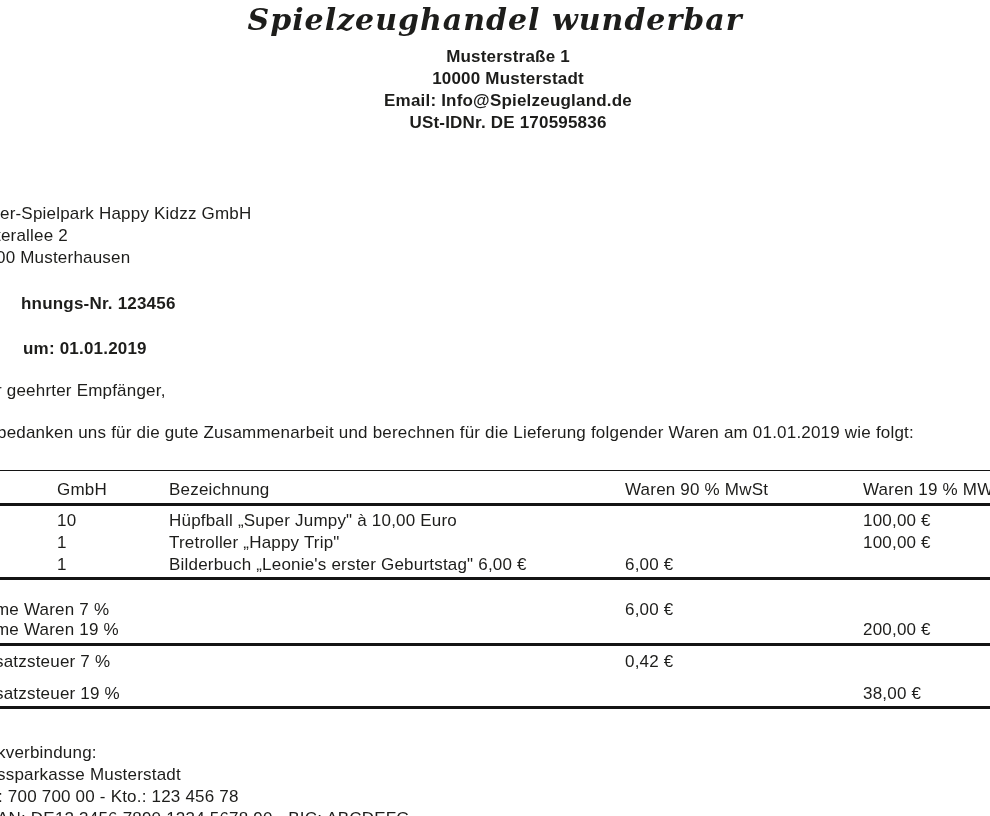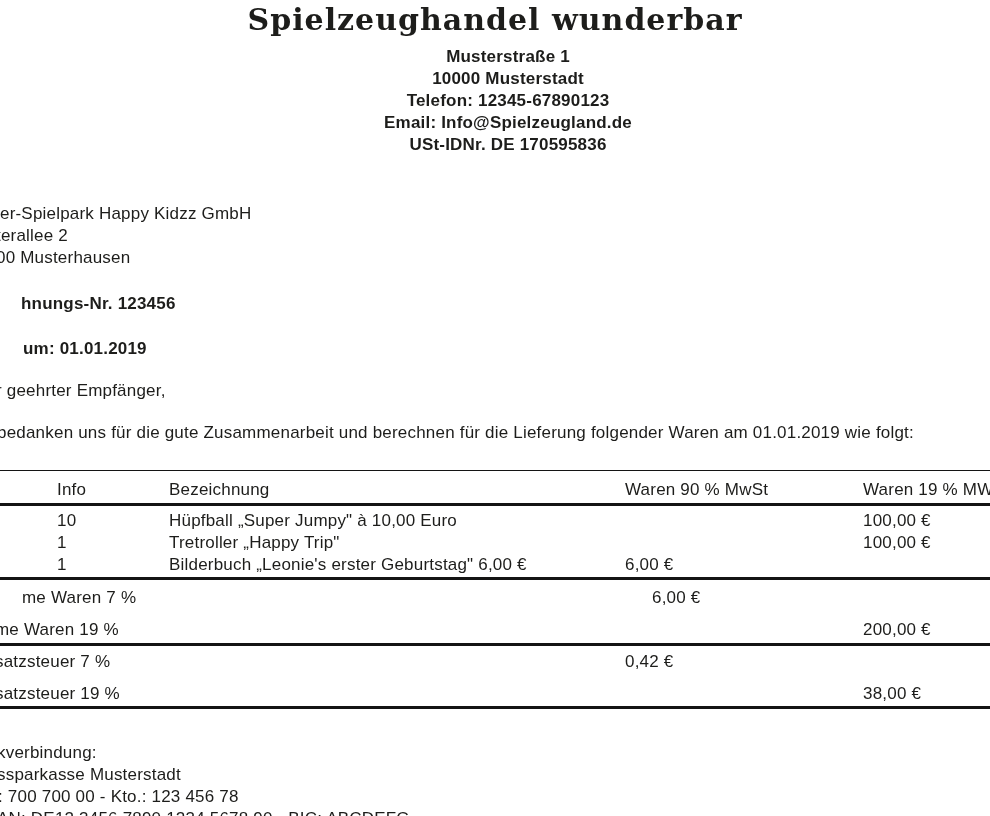--- a/index.html
+++ b/index.html
@@ -6,21 +6,21 @@
   .page {
     position:relative; width:990px; height:816px; overflow:hidden;
     background:#ffffff; color:#1d1d1b;
     font-family:"Liberation Sans", sans-serif;
     font-size:17px; letter-spacing:0.2px;
   }
   .abs { position:absolute; white-space:nowrap; }
   .b { font-weight:bold;margin-left:26px; }
   .center { left:0; right:0; text-align:center; }
   .logo {
-    top:2px; font-family:"DejaVu Serif", serif; 
+    top:2px; font-family:"DejaVu Serif", serif; font-style:italic;
     font-weight:bold; font-size:30px; letter-spacing:1px;
   }
   .addr { top:46px; line-height:22px; }
   .recipient { top:203px; left:-4px; line-height:22px; }
   .rule { position:absolute; left:0; right:0; background:#141414; }
   .row { position:absolute; left:0; right:0; height:22px; }
   .row > span { position:absolute; white-space:nowrap; }
   .cl  { left:-5px; }
   .cq  { left:57px; }
   .cn  { left:133px;margin-left:36px; }
@@ -30,41 +30,40 @@
 </style>
 </head>
 <body>
 
 <div class="page">
 
   <div class="abs center logo">Spielzeughandel wunderbar</div>
   <div class="abs center addr b">
     <div>Musterstraße 1</div>
     <div>10000 Musterstadt</div>
-    <div>Telefon: 12345-67890123</div>
     <div>Email: Info@Spielzeugland.de</div>
     <div>USt-IDNr. DE 170595836</div>
   </div>
 
   <div class="abs recipient">
     <div>ler-Spielpark Happy Kidzz GmbH</div>
     <div>terallee 2</div>
     <div>00 Musterhausen</div>
   </div>
 
   <div class="abs b" style="top:294px; left:-5px;">hnungs-Nr. 123456</div>
   <div class="abs b" style="top:339px; left:-3px;">um: 01.01.2019</div>
 
   <div class="abs" style="top:381px; left:-4px;">r geehrter Empfänger,</div>
   <div class="abs" style="top:423px; left:-3px;">bedanken uns für die gute Zusammenarbeit und berechnen für die Lieferung folgender Waren am 01.01.2019 wie folgt:</div>
 
   <div class="rule" style="top:470px; height:1px;"></div>
 
   <div class="row" style="top:480px;">
-    <span class="cq">Info</span>
+    <span class="cq">GmbH</span>
     <span class="cn">Bezeichnung</span>
     <span class="c7">Waren 90 % MwSt</span>
     <span class="c19">Waren 19 % MW</span>
   </div>
 
   <div class="rule" style="top:503px; height:3px;"></div>
 
   <div class="row" style="top:511px;padding-left:16px;">
     <span class="cq">10</span>
     <span class="cn">Hüpfball „Super Jumpy" à 10,00 Euro</span>
@@ -79,21 +78,21 @@
   </div>
   <div class="row" style="top:555px;">
     <span class="cq">1</span>
     <span class="cn">Bilderbuch „Leonie's erster Geburtstag" 6,00 €</span>
     <span class="c7">6,00 €</span>
     <span class="c19"></span>
   </div>
 
   <div class="rule" style="top:577px; height:3px;"></div>
 
-  <div class="row" style="top:588px;margin-left:27px;">
+  <div class="row" style="top:600px;">
     <span class="cl">me Waren 7 %</span>
     <span class="c7">6,00 €</span>
     <span class="c19"></span>
   </div>
   <div class="row" style="top:620px;">
     <span class="cl">me Waren 19 %</span>
     <span class="c7"></span>
     <span class="c19">200,00 €</span>
   </div>
 

